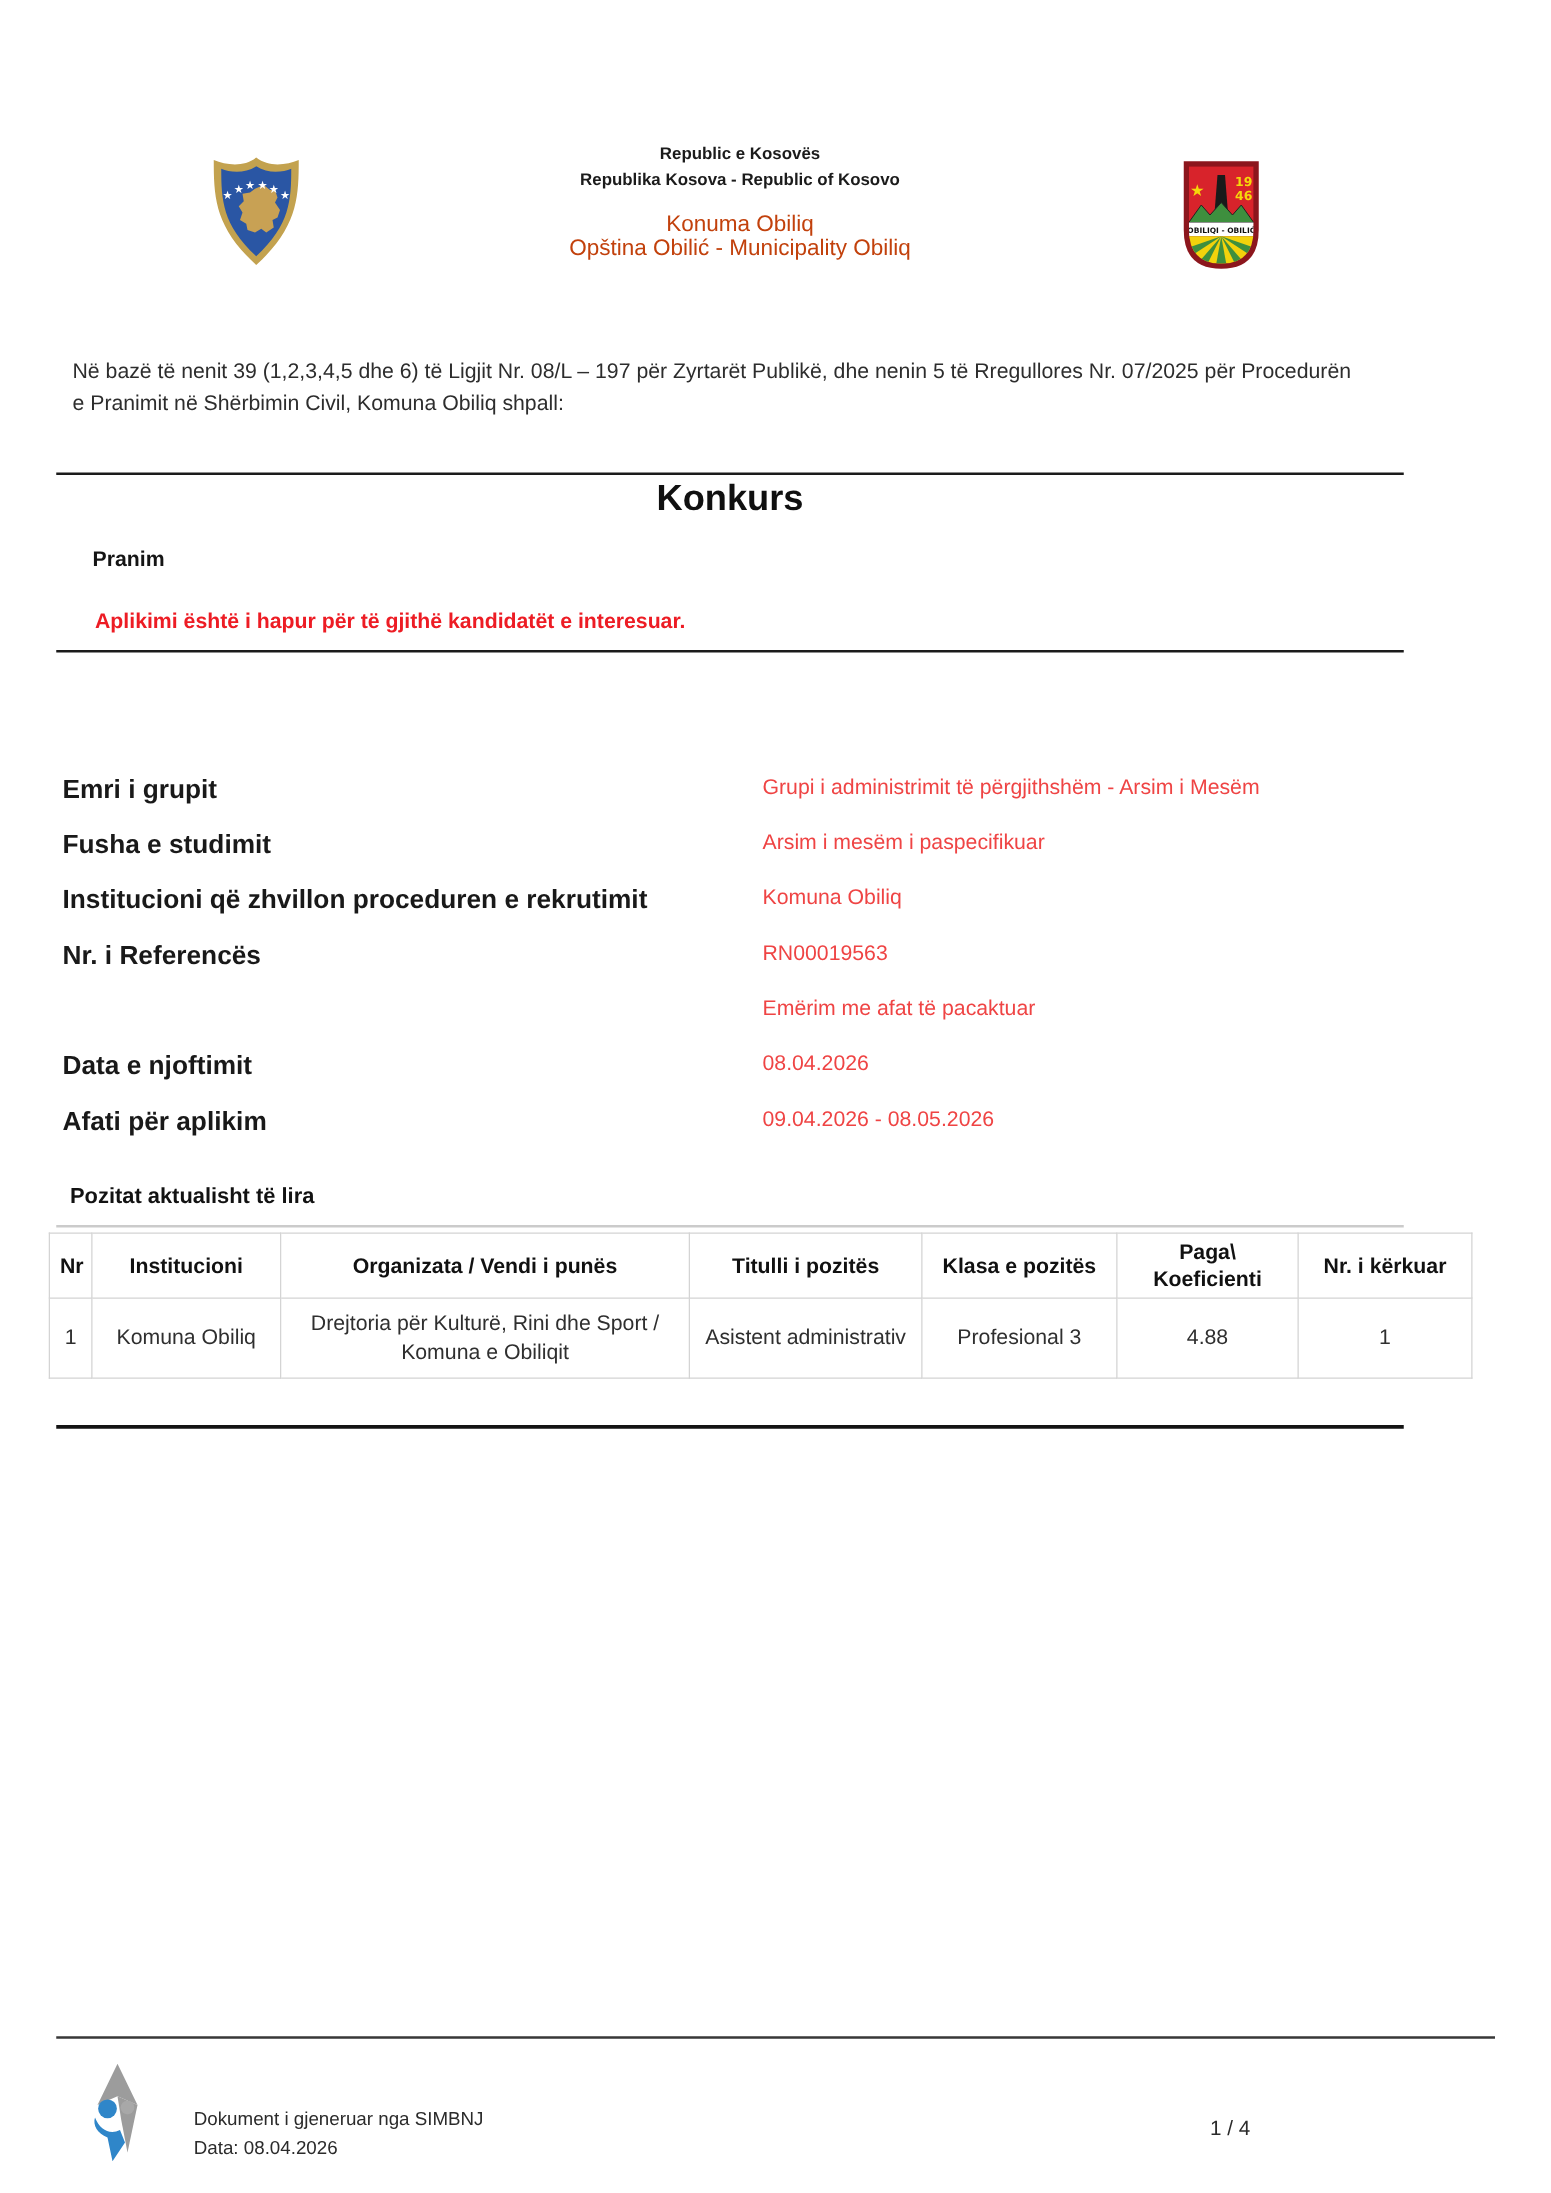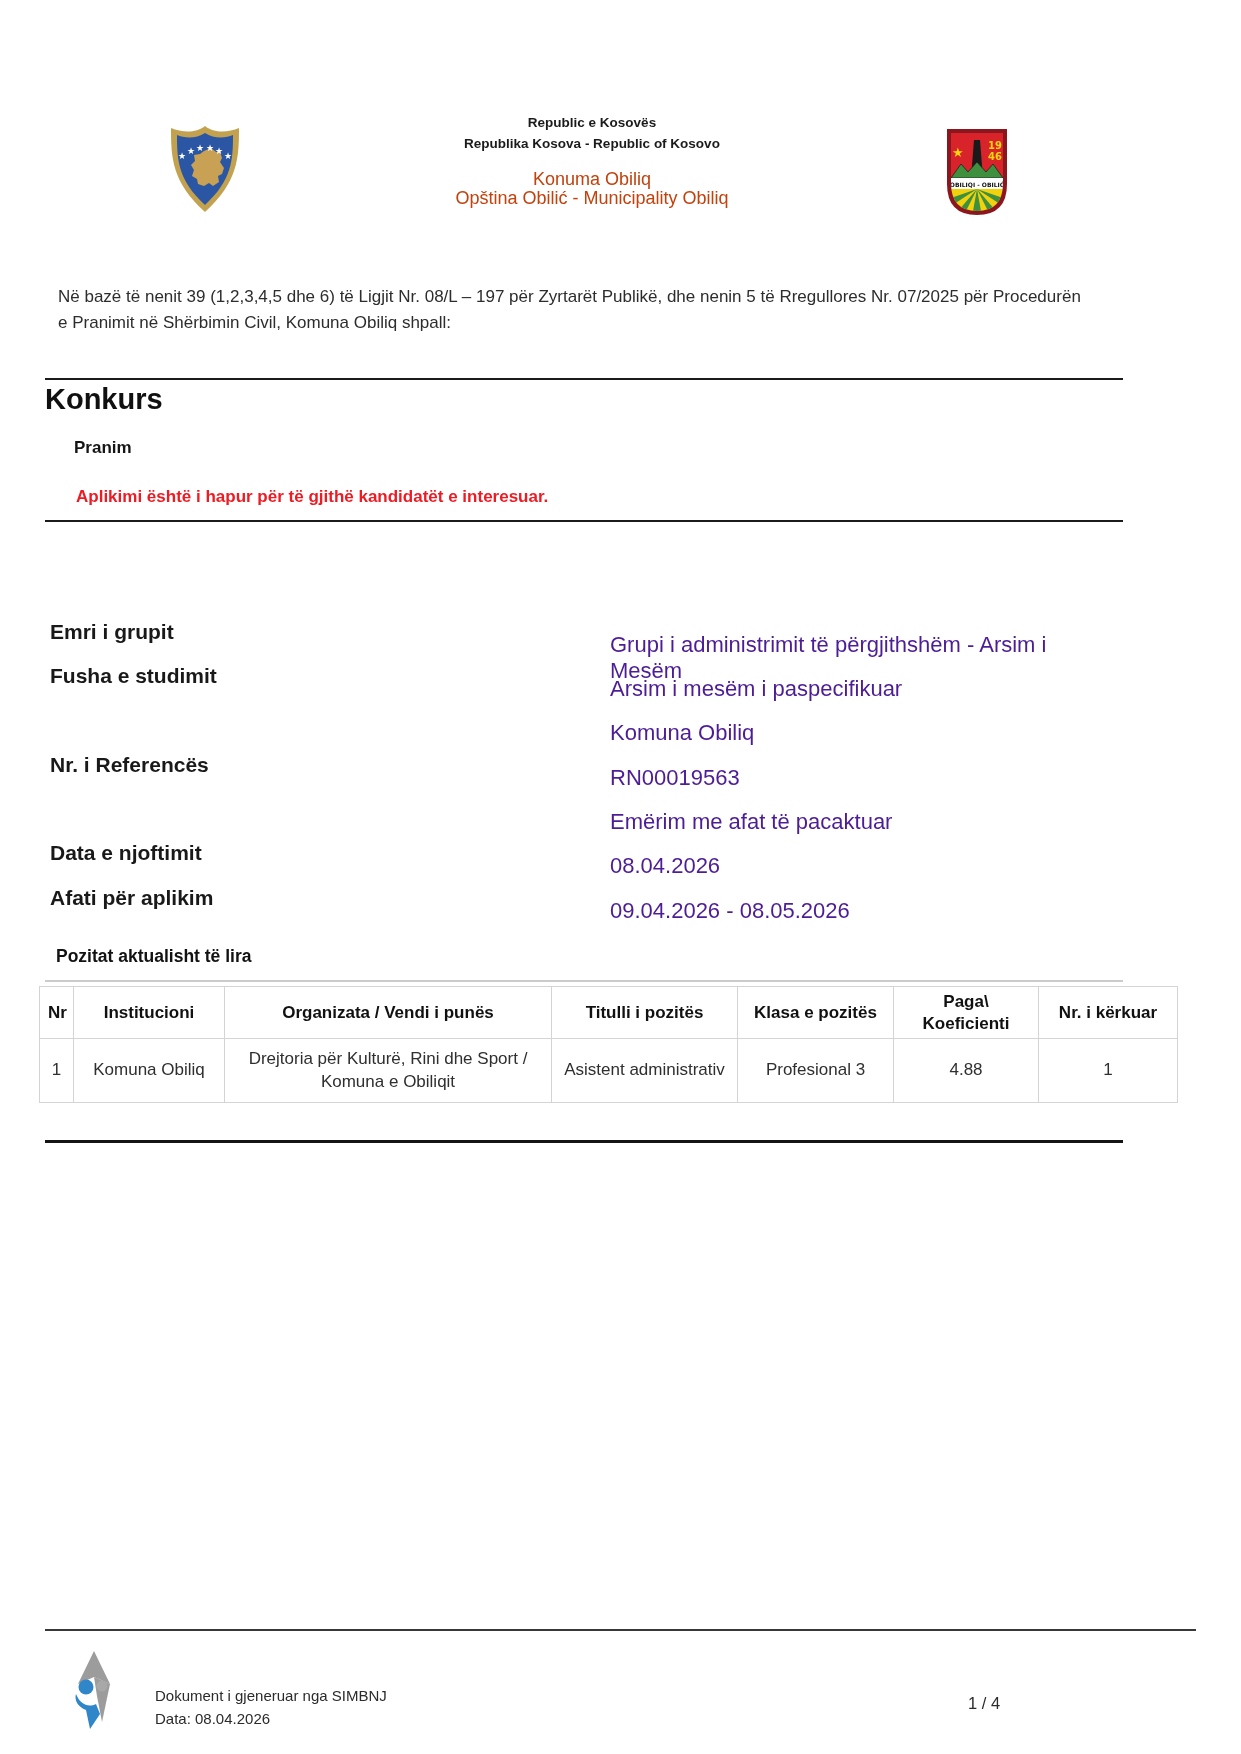--- a/index.html
+++ b/index.html
@@ -24,28 +24,28 @@
   .hdr-reg { font-size: 18px; line-height: 19px; color: #c2410c; }
 
   
   .intro { left: 58px; top: 284px; width: 1035px; font-size: 17px; line-height: 25.5px; color: #2d2d2d; }
 
   .rule { left: 45px; width: 1078px; height: 2px; background: #1b1b1b; }
   .rule-1 { top: 378px; }
   .rule-2 { top: 520px; }
   .rule-thick { top: 1140px; height: 3px; background: #141414; }
 
-  .doc-title { left: 45px; top: 383px; width: 1078px; text-align: left; font-size: 29px; font-weight: 700; color: #101010; }
+  .doc-title { left: 45px; top: 383px; width: 1078px; text-align: center; font-size: 29px; font-weight: 700; color: #101010; }
   .doc-subtitle { left: 74px; top: 438px; font-size: 17px; font-weight: 700; color: #151515; }
   .notice { left: 76px; top: 487px; font-size: 17px; font-weight: 700; color: #ed1c24; }
 
   
   .detail-row { left: 50px; width: 1073px; height: 26px; }
   .detail-label { position: absolute; left: 0; top: 0; width: 520px; font-size: 21px; font-weight: 700; color: #191919; }
-  .detail-value { position: absolute; left: 560px; top: 0; width: 510px; font-size: 22px; color: #4c1d95; margin-top: 12px; }
+  .detail-value { position: absolute; left: 560px; top: 0; width: 510px; font-size: 17px; color: #ef4444; }
 
   
   .sec-heading { left: 56px; top: 946px; font-size: 17.5px; font-weight: 700; color: #121212; }
   .sec-underline { left: 45px; top: 980px; width: 1078px; height: 2px; background: #cbcbcb; }
 
   .jobs-table { position: absolute; left: 39px; top: 986px; width: 1138px; border-collapse: collapse; table-layout: fixed; }
   .jobs-table th, .jobs-table td { border: 1px solid #d4d4d4; }
   .jobs-table th { font-size: 17px; font-weight: 700; color: #111111; height: 52px; text-align: center; vertical-align: middle; line-height: 1.25; padding: 0 8px; }
   .jobs-table td { font-size: 17px; color: #2f2f2f; height: 64px; text-align: center; vertical-align: middle; line-height: 1.35; padding: 0 10px; }
 
@@ -121,20 +121,21 @@
 
   <div class="abs detail-row" style="top:620px">
     <div class="detail-label">Emri i grupit</div>
     <div class="detail-value">Grupi i administrimit të përgjithshëm - Arsim i Mesëm</div>
   </div>
   <div class="abs detail-row" style="top:664px">
     <div class="detail-label">Fusha e studimit</div>
     <div class="detail-value">Arsim i mesëm i paspecifikuar</div>
   </div>
   <div class="abs detail-row" style="top:708px">
+    <div class="detail-label">Institucioni që zhvillon proceduren e rekrutimit</div>
     <div class="detail-value">Komuna Obiliq</div>
   </div>
   <div class="abs detail-row" style="top:753px">
     <div class="detail-label">Nr. i Referencës</div>
     <div class="detail-value">RN00019563</div>
   </div>
   <div class="abs detail-row" style="top:797px">
     <div class="detail-value">Emërim me afat të pacaktuar</div>
   </div>
   <div class="abs detail-row" style="top:841px">

